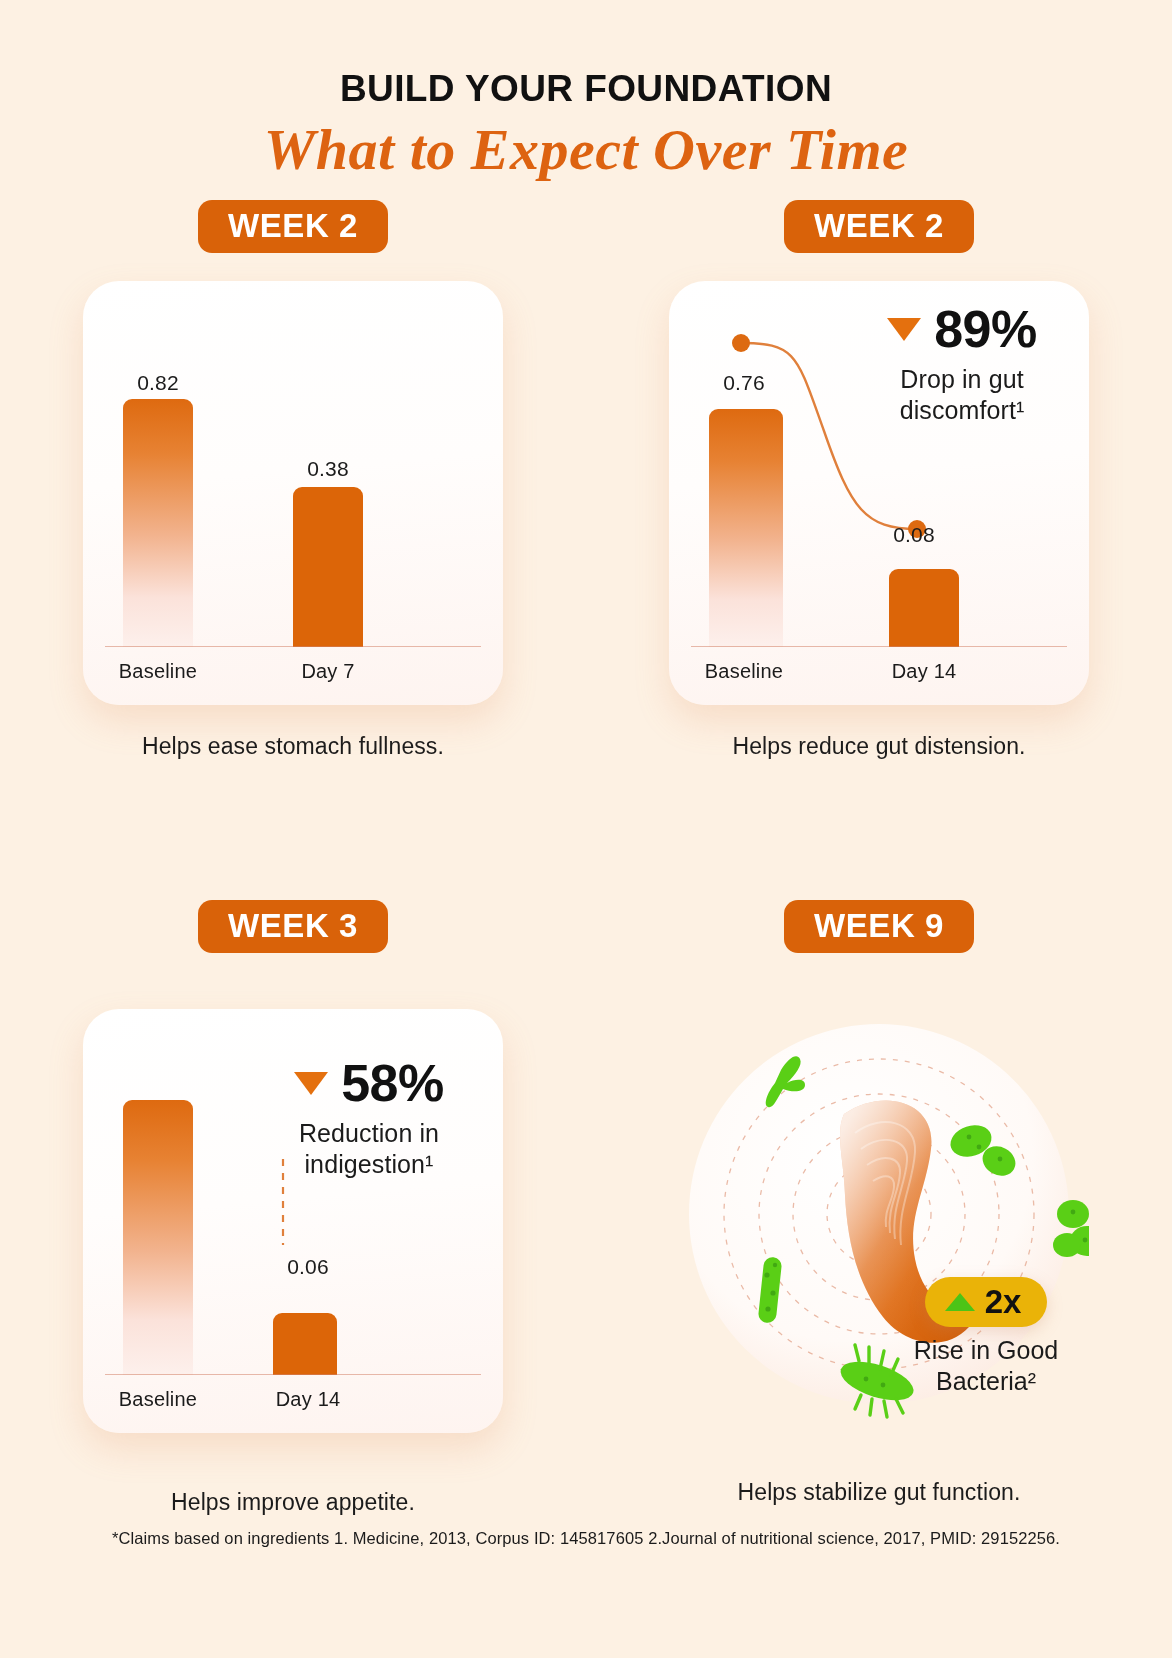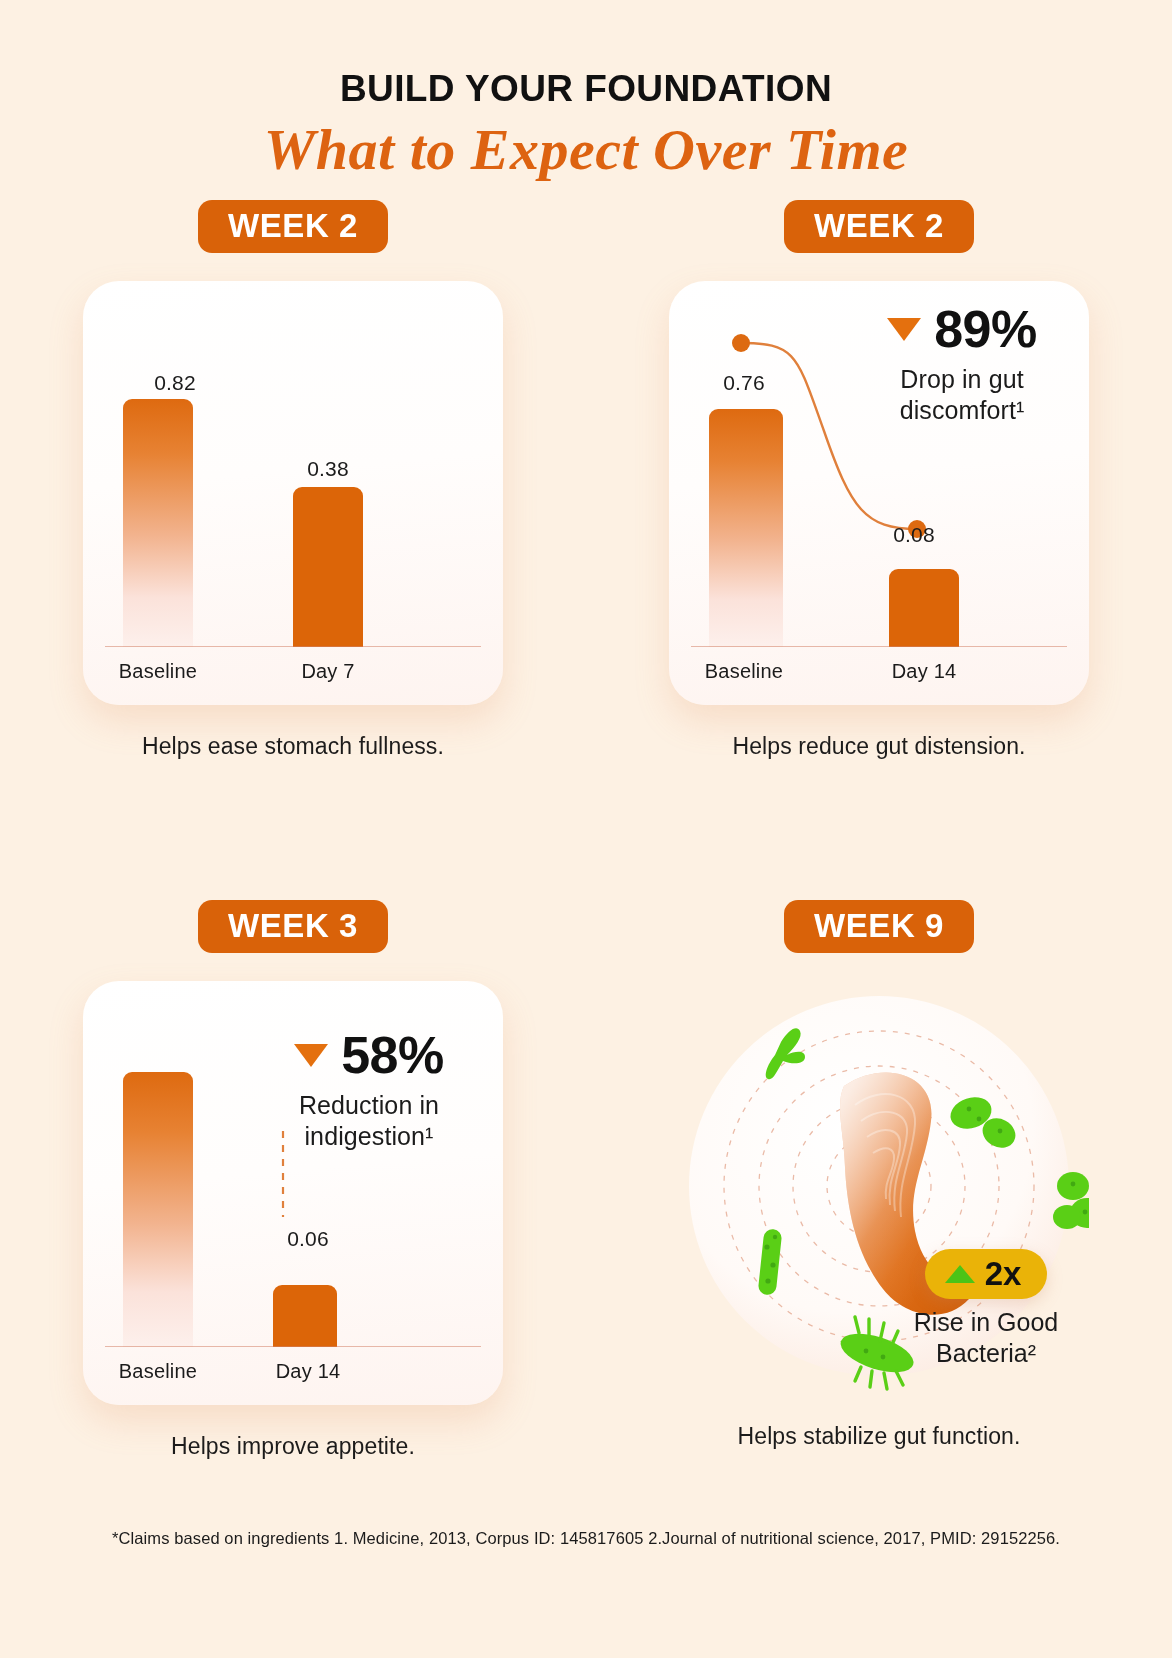--- a/index.html
+++ b/index.html
@@ -20,21 +20,21 @@
     font-size:58px; font-style:italic; font-weight:bold;
     color:#DD6311; font-family:"Liberation Serif", serif;
     margin-top:6px; letter-spacing:.5px;
   }
   
   .grid {
     position:absolute; left:0; top:200px; width:1172px;
     display:flex; flex-wrap:wrap;
   }
   .cell { width:586px; display:flex; flex-direction:column; align-items:center; }
-  .cell.r2 { margin-top:140px; }
+  .cell.r2 { margin-top:140px;gap:28px; }
   
   .pill {
     background:#D96209; color:#ffffff;
     font-size:33px; font-weight:bold; letter-spacing:.6px;
     padding:9px 30px 11px; border-radius:14px;
     display:inline-block; line-height:1;
   }
   
   .card {
     margin-top:28px; width:420px; height:424px;
@@ -109,21 +109,21 @@
   <div class="kicker">BUILD YOUR FOUNDATION</div>
   <div class="script">What to Expect Over Time</div>
 </div>
 
 <div class="grid">
 
   <div class="cell">
     <div class="pill">WEEK 2</div>
     <div class="card">
       <div class="chart">
-        <div class="barval" style="left:27px;width:130px;top:90px;">0.82</div>
+        <div class="barval" style="left:10px;width:130px;top:90px;">0.82</div>
         <div class="bar base" style="left:40px;width:70px;height:248px;"></div>
         <div class="barval" style="left:180px;width:130px;top:176px;">0.38</div>
         <div class="bar follow" style="left:210px;width:70px;height:160px;"></div>
         <div class="axis"></div>
         <div class="xlab" style="left:10px;width:130px;">Baseline</div>
         <div class="xlab" style="left:180px;width:130px;">Day 7</div>
       </div>
     </div>
     <div class="caption">Helps ease stomach fullness.</div>
   </div>

